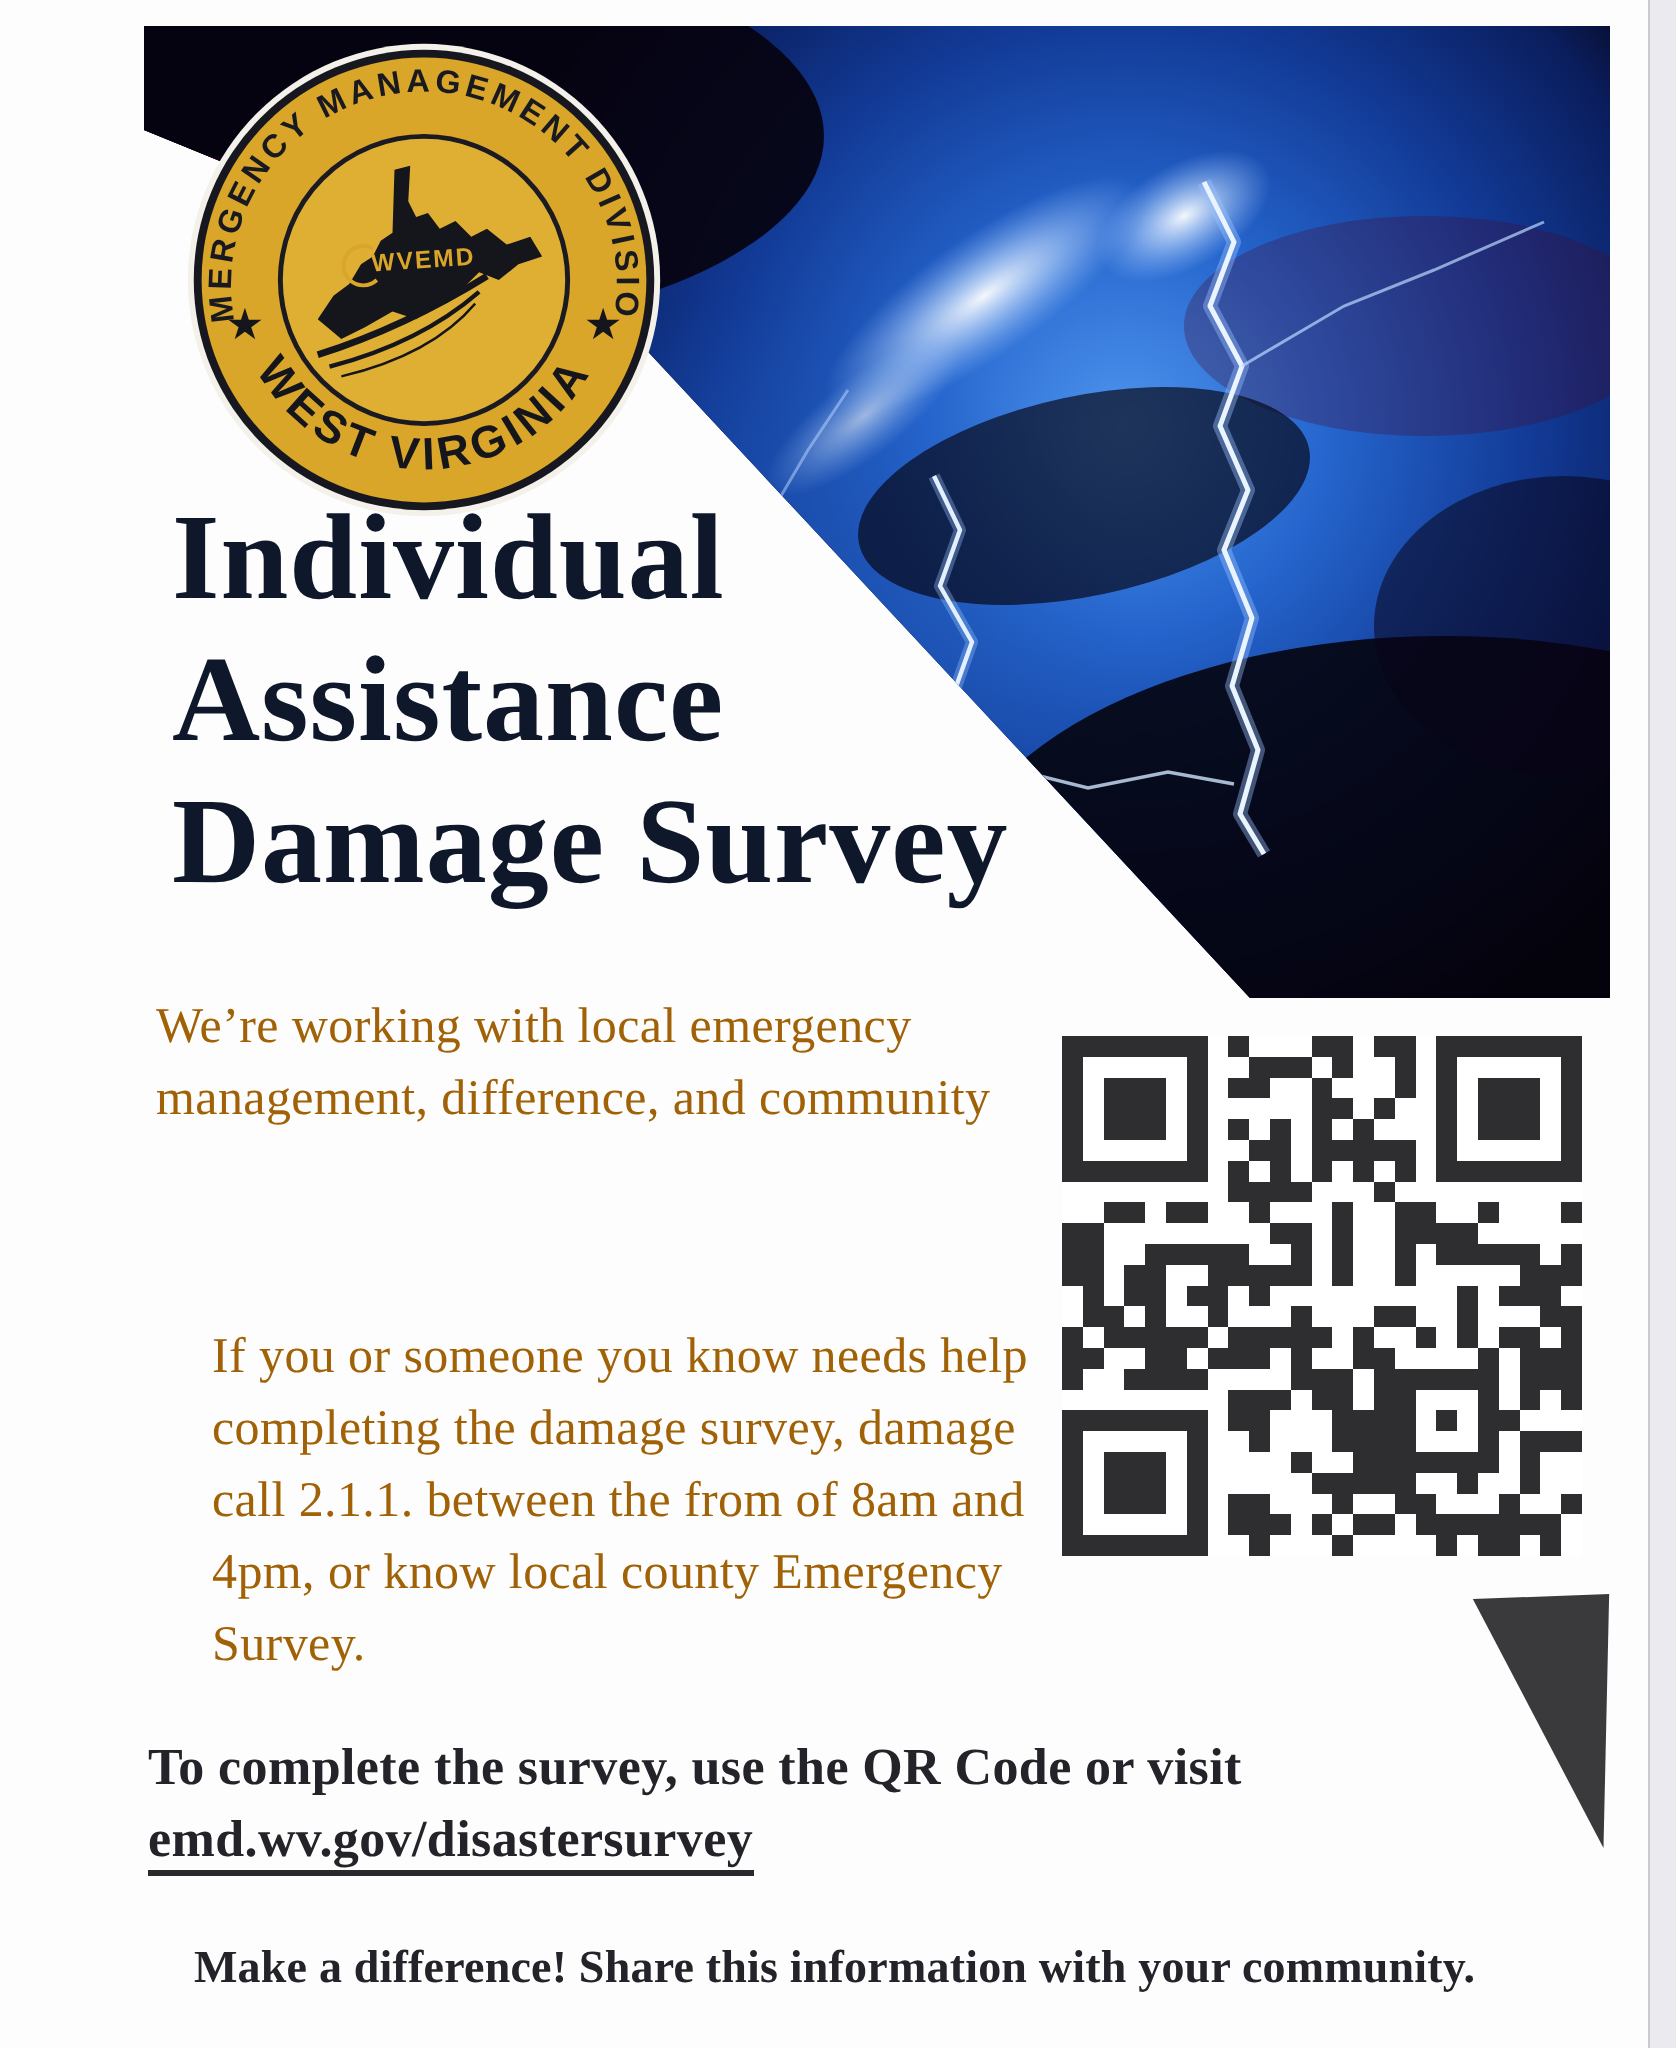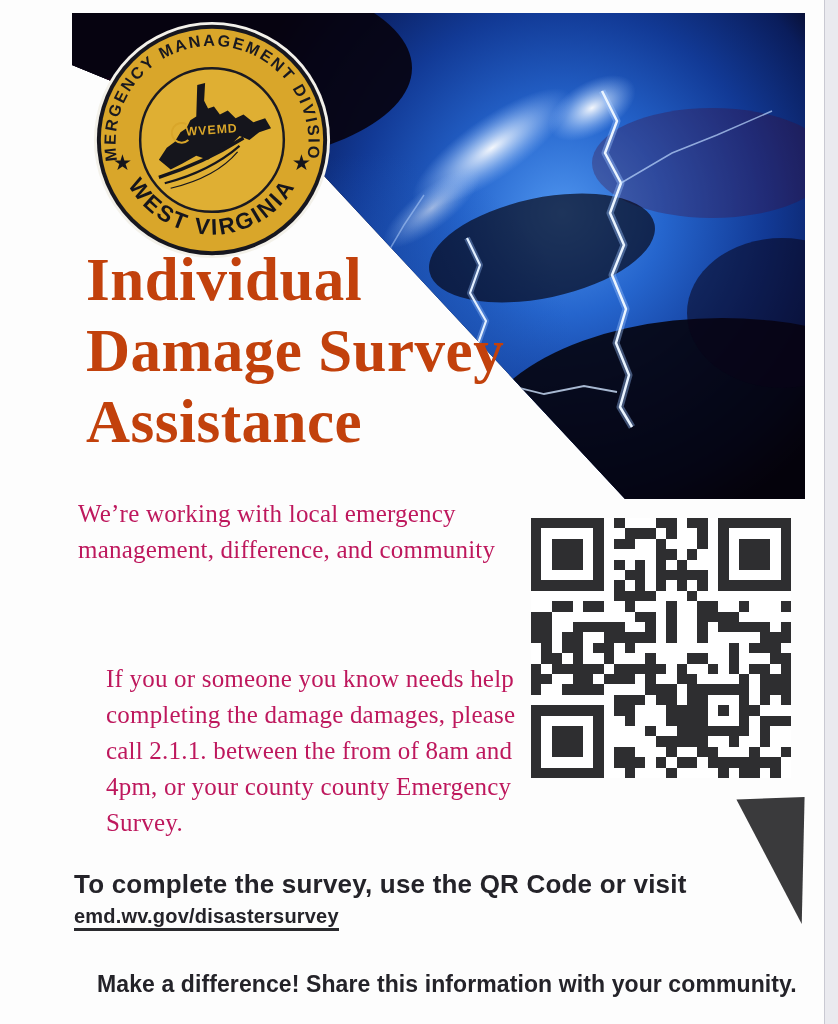--- a/index.html
+++ b/index.html
@@ -13,40 +13,40 @@
   
   #storm{position:absolute;left:72px;top:13px;width:733px;height:486px;
          clip-path:polygon(0px 0px,733px 0px,733px 486px,553px 486px,240px 150px,0px 52px);}
   #storm svg{display:block;}
 
   
   #badge{position:absolute;left:89px;top:17px;width:246px;height:246px;z-index:5;}
 
   
   #headline{position:absolute;left:86px;top:244px;z-index:6;
-            font-weight:700;font-size:61px;line-height:71px;color:#c2410c;letter-spacing:.5px;}
+            font-weight:700;font-size:61px;line-height:71px;color:#0f172a;letter-spacing:.5px;}
 
   
   .para{position:absolute;left:78px;width:470px;font-size:25px;line-height:36px;
-        color:#be185d;letter-spacing:.2px;}
+        color:#a16207;letter-spacing:.2px;}
   #para1{top:496px;}
   #para2{top:661px;margin-left:28px;}
 
   
   #qr-box{position:absolute;left:531px;top:518px;width:260px;height:260px;background:#ffffff;}
   #qr-box svg{display:block;width:260px;height:260px;shape-rendering:crispEdges;}
 
   
   #corner-tri{position:absolute;left:735px;top:797px;width:71px;height:127px;
               background:#3a3a3c;clip-path:polygon(2% 2%,98% 0%,94% 100%);}
 
   
-  .sans{font-family:Liberation Sans, sans-serif;font-weight:700;color:#242329;}
+  .sans{font-family:Liberation Serif, serif;font-weight:700;color:#242329;}
   #cta-line{position:absolute;left:74px;top:869px;font-size:26px;letter-spacing:.2px;}
-  #cta-link{position:absolute;left:74px;top:905px;font-size:20px;letter-spacing:.2px;}
+  #cta-link{position:absolute;left:74px;top:905px;font-size:26px;letter-spacing:.2px;}
   #cta-link span{border-bottom:3px solid #2a2a2e;padding-bottom:1px;cursor:pointer;}
   #footer-line{position:absolute;left:97px;top:971px;font-size:23px;letter-spacing:.1px;}
 </style>
 </head>
 <body>
 
 <div id="page">
 
   <div id="storm">
     <svg width="733" height="486" viewBox="0 0 733 486" xmlns="http://www.w3.org/2000/svg">
@@ -116,34 +116,34 @@
       <path d="M -52,44 Q -8,30 34,4" stroke="#15151c" stroke-width="3.5" fill="none"></path>
       <path d="M -46,50 Q 0,38 30,12" stroke="#15151c" stroke-width="2.2" fill="none"></path>
       <path d="M -40,55 Q 6,44 28,18" stroke="#15151c" stroke-width="1.2" fill="none"></path>
       <path d="M -24,-10 a 10,10 0 1 0 2,16" stroke="#d9a62a" stroke-width="2" fill="none"></path>
       <text x="2" y="0" text-anchor="middle" font-family="Liberation Sans, sans-serif" font-size="12.5" font-weight="bold" fill="#d9a62a" letter-spacing="1" transform="rotate(-4)">WVEMD</text>
     </g>
   </svg>
 
   <div id="headline">
     <div>Individual</div>
+    <div>Assistance</div>
     <div>Damage Survey</div>
-    <div>Assistance</div>
   </div>
 
   <div id="para1" class="para">
     <div>We’re working with local emergency</div>
     <div>management, difference, and community</div>
   </div>
 
   <div id="para2" class="para">
     <div>If you or someone you know needs help</div>
-    <div>completing the damage damages, please</div>
+    <div>completing the damage survey, damage</div>
     <div>call 2.1.1. between the from of 8am and</div>
-    <div>4pm, or your county county Emergency</div>
+    <div>4pm, or know local county Emergency</div>
     <div>Survey.</div>
   </div>
 
   <div id="qr-box">
     <svg id="qr-svg" viewBox="0 0 25 25" xmlns="http://www.w3.org/2000/svg" style="fill: rgb(46, 46, 48);">
         <rect x="0" y="0" width="1" height="1"></rect>
         <rect x="1" y="0" width="1" height="1"></rect>
         <rect x="2" y="0" width="1" height="1"></rect>
         <rect x="3" y="0" width="1" height="1"></rect>
         <rect x="4" y="0" width="1" height="1"></rect>

